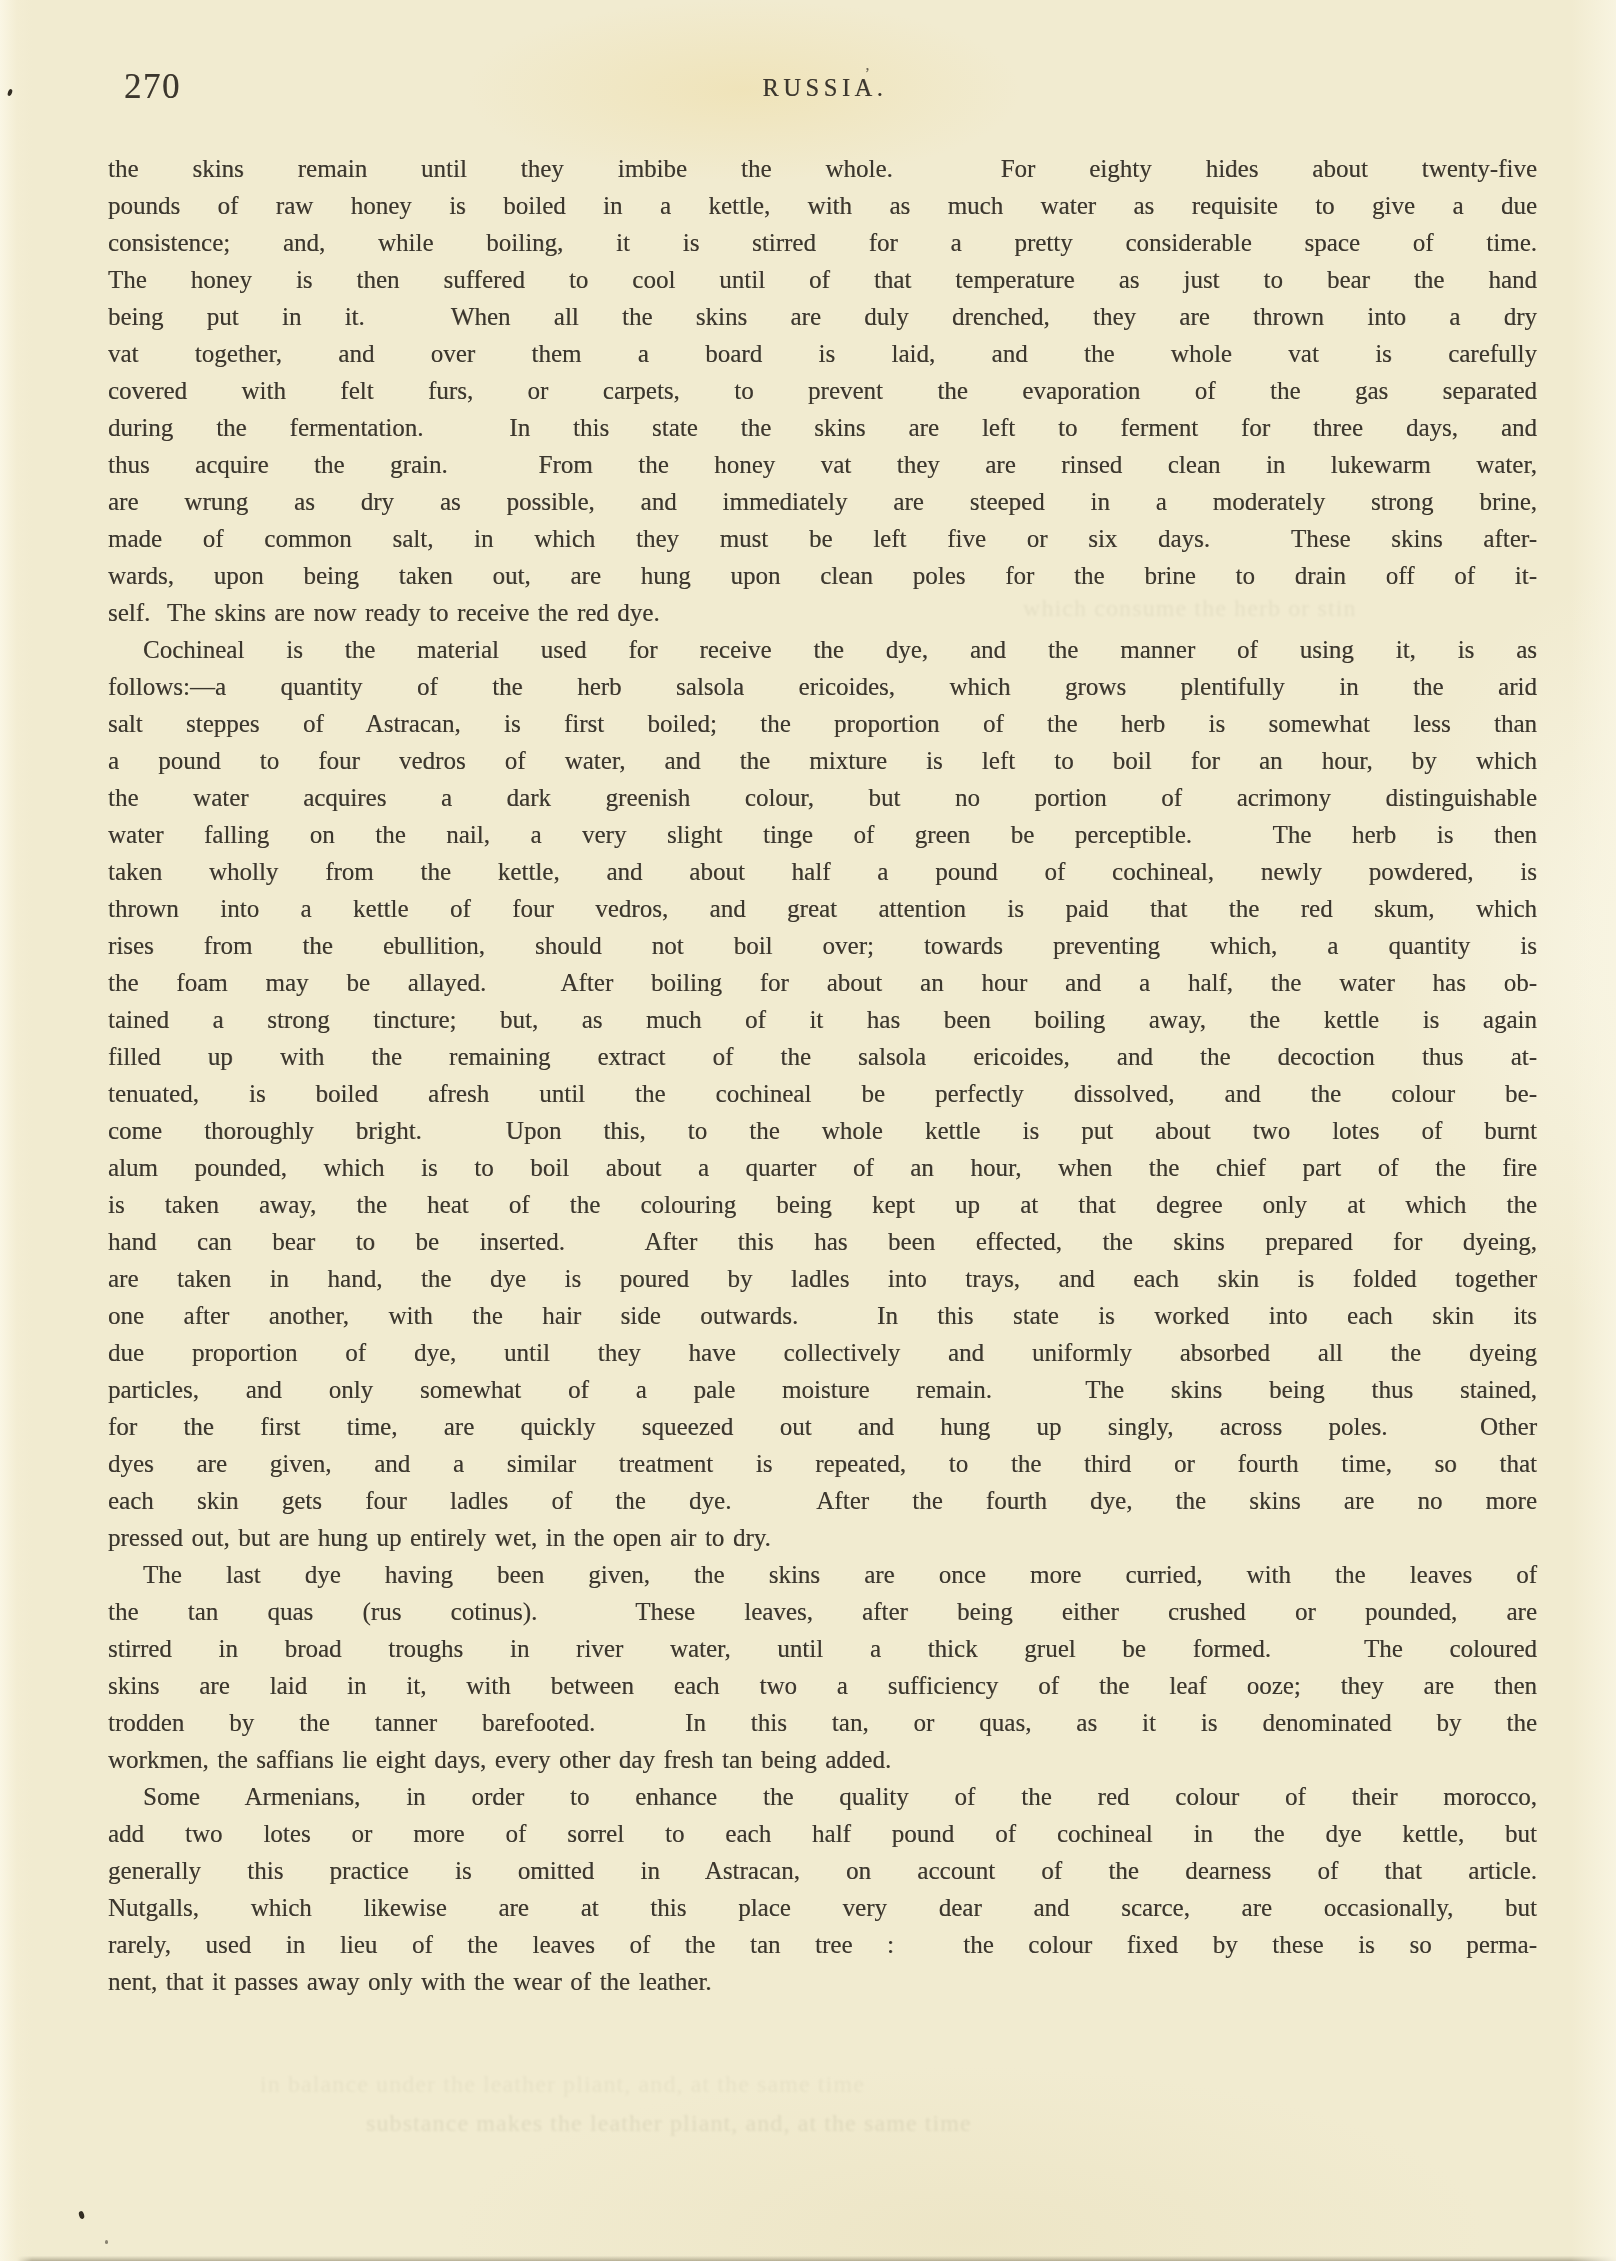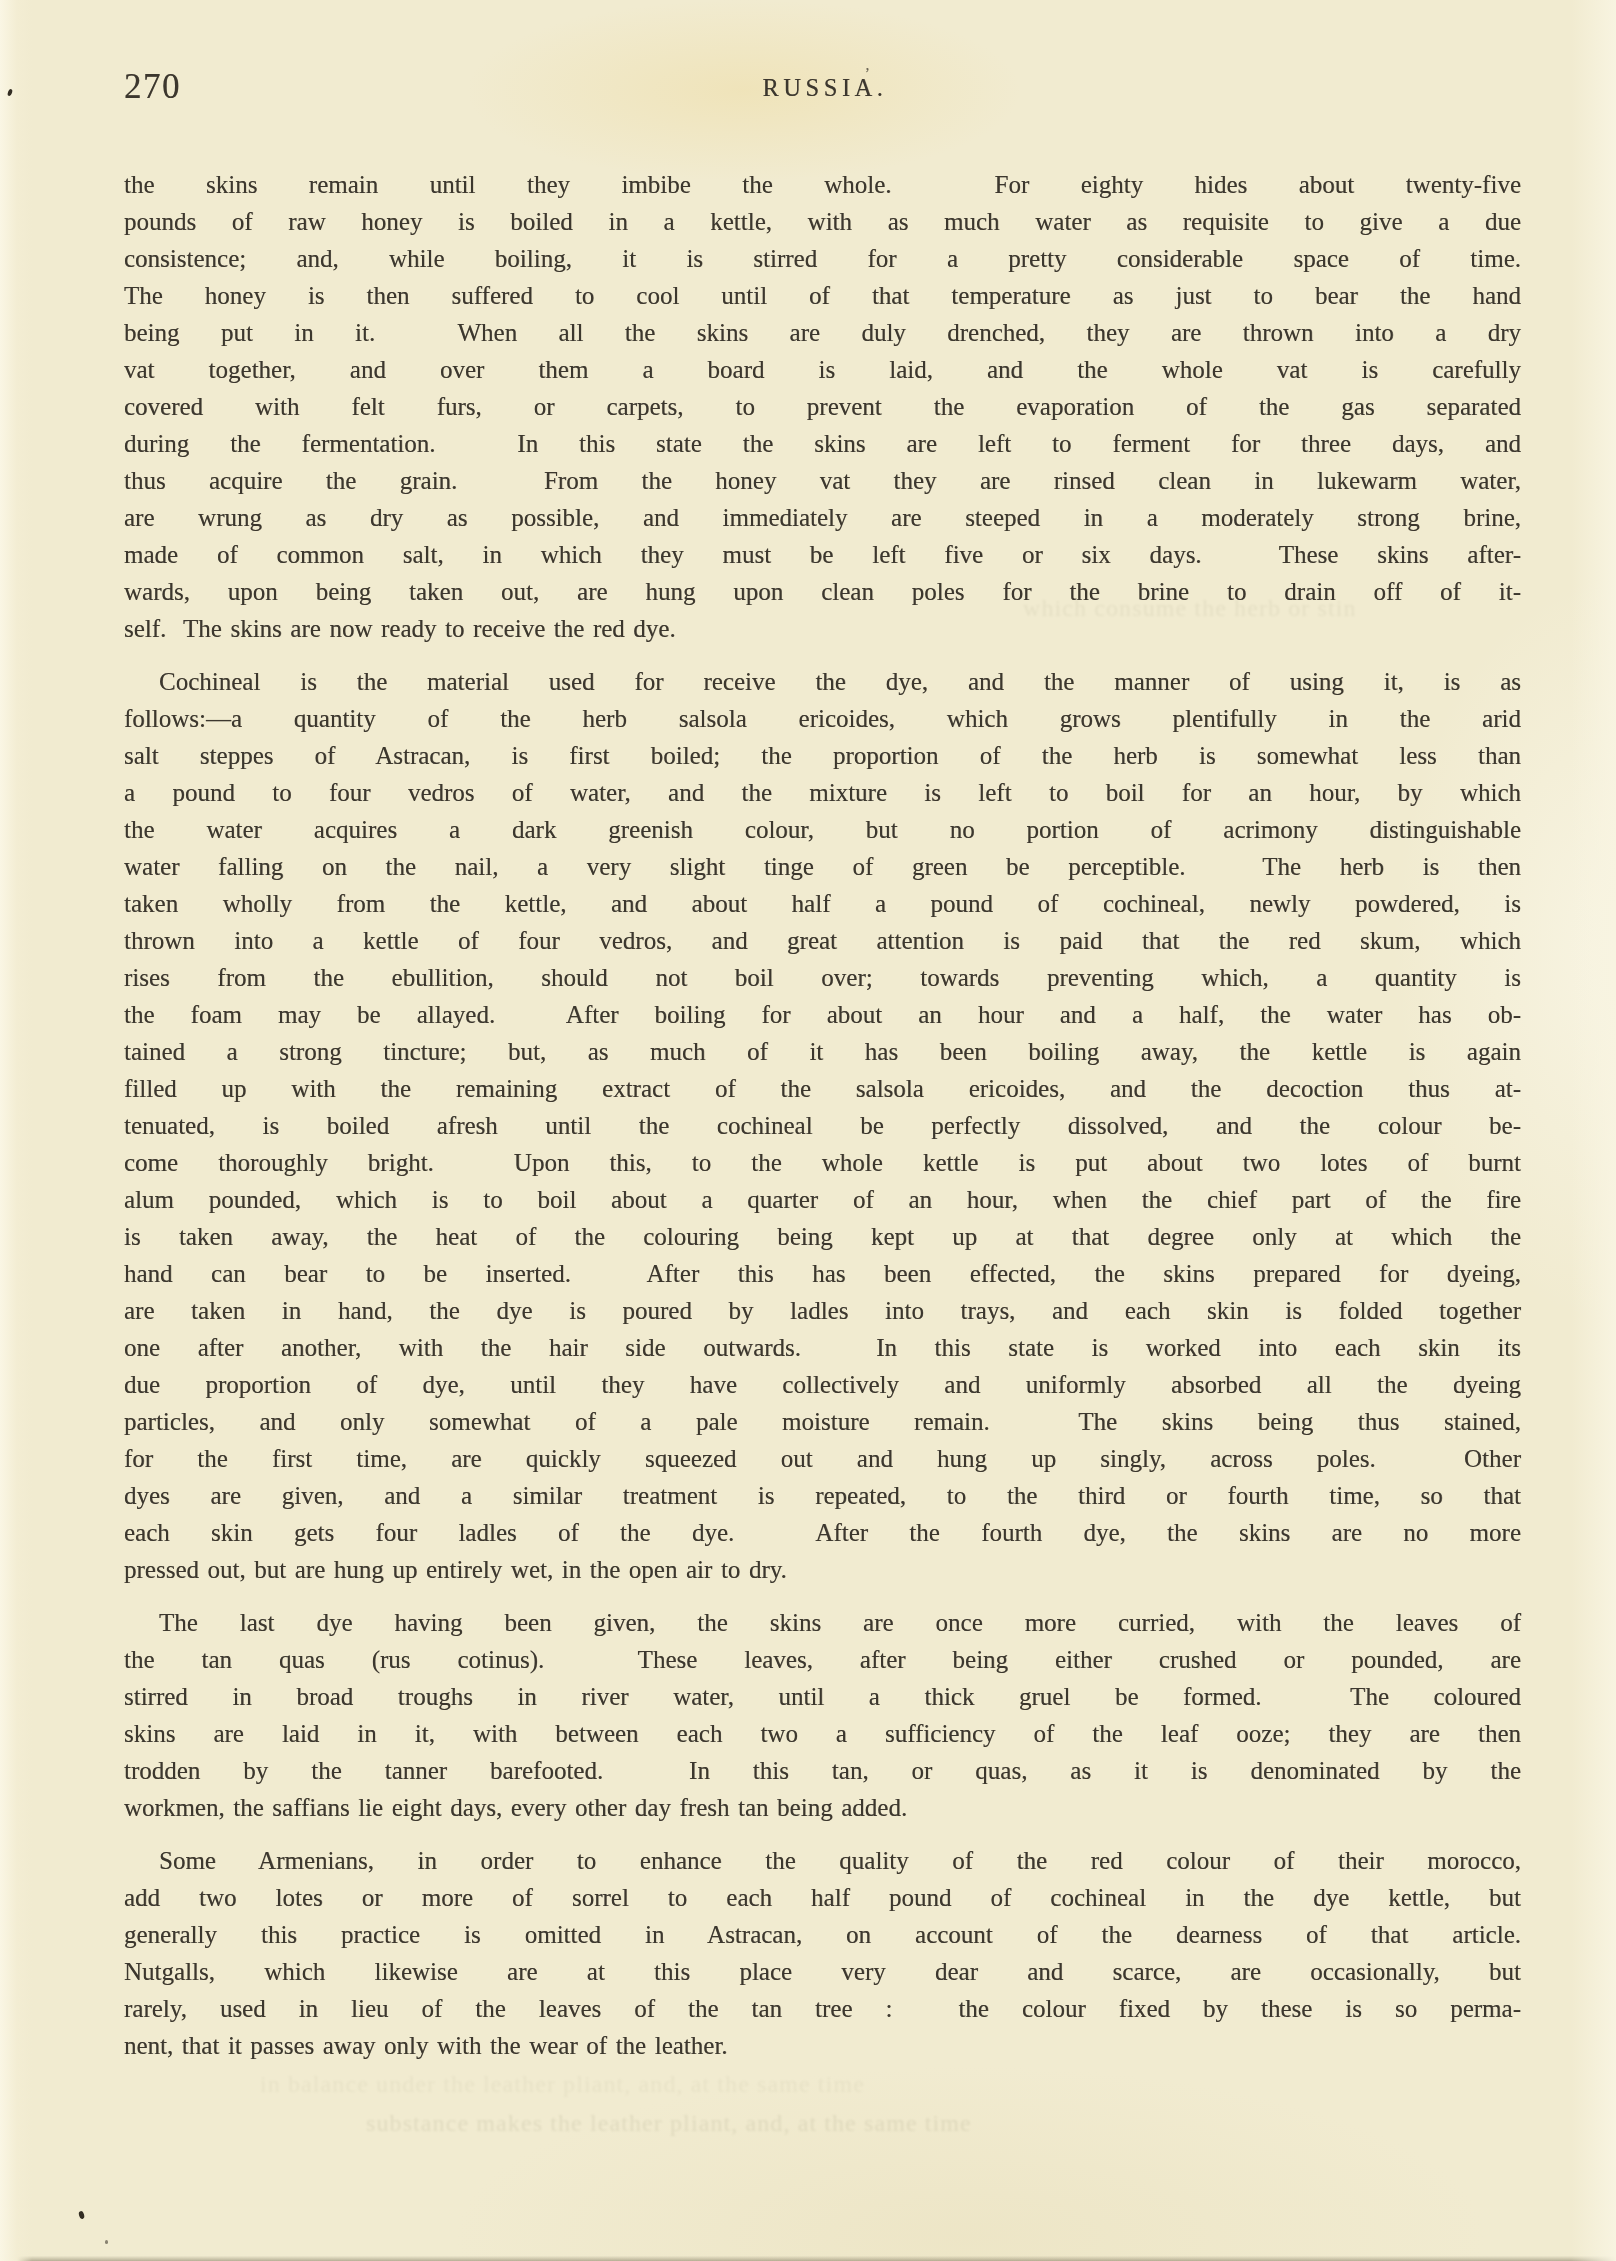--- a/index.html
+++ b/index.html
@@ -33,21 +33,21 @@
   }
   .straymark{
     position:absolute;left:calc(50% + 56px);top:64px;
     font-size:17px;opacity:.75;
   }
   .body-text{
     position:absolute;left:108px;top:150px;width:1429px;
     font-size:25px;line-height:37px;
     text-shadow:0.3px 0.3px 0.5px rgba(56,50,40,0.5);
   }
-  .para{margin:16px;}
+  .para{margin:0;}
   .line{
     text-align:justify;
     text-align-last:justify;
     white-space:pre-wrap;
     word-spacing:2.3px;
     height:37px;overflow:visible;
   }
   .line.plast{text-align-last:auto;}
   .para.indent .line:first-child{text-indent:35px;}
   .it{}

